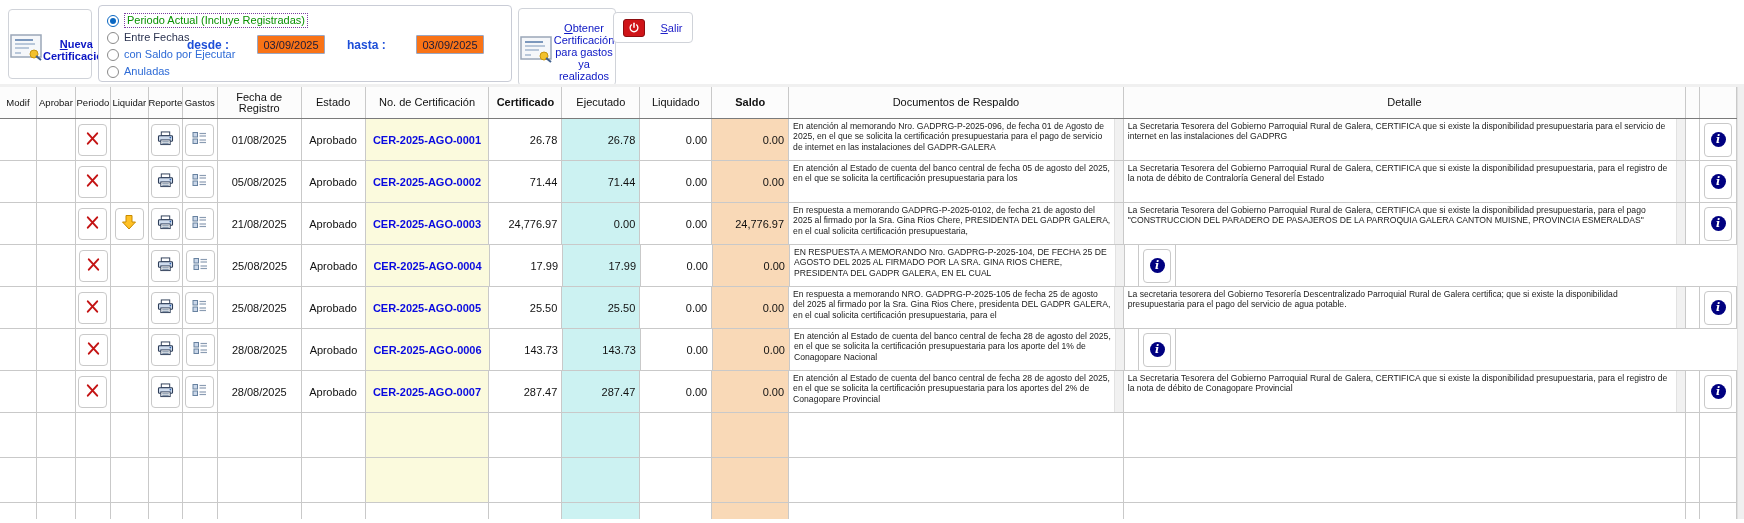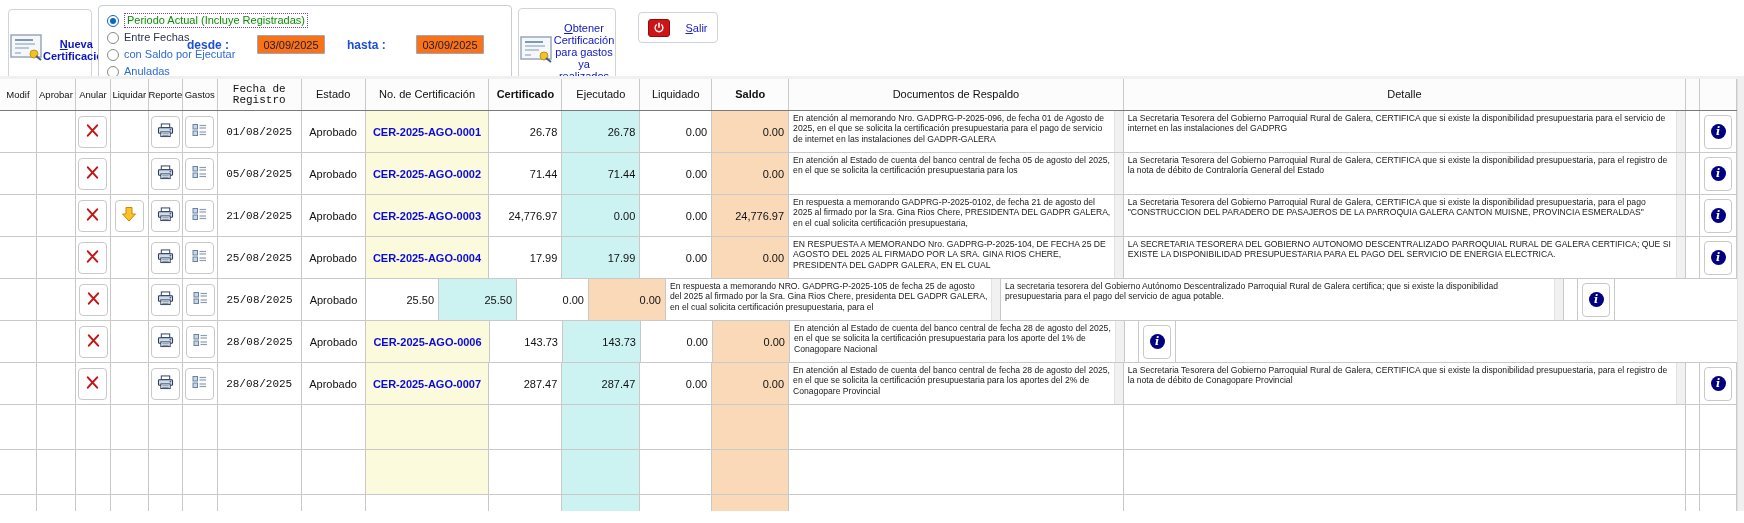--- a/index.html
+++ b/index.html
@@ -6,21 +6,21 @@
   html,body { width:1744px; height:523px; overflow:hidden; background:#fff;
               font-family:"Liberation Sans","DejaVu Sans",sans-serif; }
 
   
   .toolbar { position:relative; width:1744px; height:88px; background:#fff; }
   .tb-btn { position:absolute; background:#fff; border:1px solid #d0d3d9; border-radius:4px;
             display:flex; flex-direction:row; align-items:center; justify-content:flex-start;
             cursor:pointer; font-family:inherit; }
   .btn-nueva { left:8px; top:9px; width:84px; height:70px; padding-top:8px; }
   .btn-obtener { left:518px; top:8px; width:98px; height:78px; padding-top:6px; }
-  .btn-salir { left:638px; top:12px; width:80px; height:31px; flex-direction:row; gap:15px;
+  .btn-salir { left:613px; top:12px; width:80px; height:31px; flex-direction:row; gap:15px;
                align-items:center; justify-content:center; }
   .btn-label-blue { color:#0c16c4; font-size:11px; text-align:center; line-height:12px; margin-top:3px; }
   .btn-nueva .btn-label-blue { font-weight:bold; }
   .btn-label-blue::first-letter { text-decoration:underline; }
   .salir-label { color:#2020c8; font-size:11px; }
   .salir-label::first-letter { text-decoration:underline; }
   .power-badge { width:22px; height:18px; background:#cf1418; border:1px solid #8d0d10; border-radius:3px;
                  display:flex; align-items:center; justify-content:center; }
 
   .filter-panel { position:absolute; left:98px; top:5px; width:414px; height:77px;
@@ -35,34 +35,34 @@
   .rl.focus { border:1px dotted #7b3fa0; padding:0 2px; }
   .lab-green { color:#089000; }
   .lab-dark { color:#2b3350; }
   .lab-blue { color:#2e6bd6; }
   .date-lab { position:absolute; top:32px; font-size:12px; font-weight:bold; color:#1d4ed8; }
   .date-field { position:absolute; top:29px; width:68px; height:19px; background:#f97316;
                 border:1px solid #9aa6c2; font-size:11px; color:#1a1a3a; text-align:center;
                 font-family:inherit; border-radius:1px; }
 
   
-  .grid { position:absolute; top:76px; left:0; width:1744px; height:435px; border-top:3px solid #f0f0f0; overflow:hidden; }
+  .grid { position:absolute; top:84px; left:0; width:1744px; height:435px; border-top:3px solid #f0f0f0; overflow:hidden; }
   .grid-header, .row { display:flex; width:1737px; }
   .grid-header { height:32px; background:#fcfcfc; border-bottom:1px solid #7a7a7a; }
   .hcell { border-right:1px solid #c9c9c9; display:flex; align-items:center; justify-content:center;
            text-align:center; font-size:11px; color:#111; line-height:11px; padding:1px; overflow:hidden; }
   .hcell.small { font-size:9.5px; }
   .hcell.bold { font-weight:bold; }
   .row { border-bottom:1px solid #c9c9c9; height:42px; background:#fff; }
   .row.filler { height:45px; }
   .cell { border-right:1px solid #c9c9c9; overflow:hidden; display:flex; align-items:center;
           justify-content:center; font-size:11px; color:#111; position:relative; }
   
   .c1{width:37px;} .c2{width:39px;} .c3{width:35px;} .c4{width:38px;} .c5{width:34px;} .c6{width:35px;}
-  .c7{width:84px;font-family:Liberation Mono, monospace;} .c8{width:64px;} .c9{width:124px;} .c10{width:73px;} .c11{width:78px;}
+  .c7{width:84px;} .c8{width:64px;} .c9{width:124px;} .c10{width:73px;} .c11{width:78px;}
   .c12{width:72px;} .c13{width:77px;} .c14{width:335px;} .c15{width:563px;} .c16{width:14px;} .c17{width:37px;}
   .col-yellow { background:#fbfadd; }
   .col-cyan { background:#ccf2f2; }
   .col-peach { background:#f9d9b7; }
   .row.filler.last-filler .col-yellow { background:#fff; }
   .certno { color:#0a0ae0; font-weight:bold; font-size:11px; }
   .amt { justify-content:flex-end; padding-right:4px; }
   .txtcell { align-items:flex-start; justify-content:flex-start; }
   .txtbox { flex:1; font-size:8.6px; line-height:10.4px; color:#1a1a1a; padding:2px 3px 2px 4px;
             overflow:hidden; height:100%; }
@@ -142,21 +142,21 @@
       </svg>
     </span>
     <span class="salir-label">Salir</span>
   </button>
 </div>
 
 <div class="grid">
   <div class="grid-header">
     <div class="hcell small c1">Modif</div>
     <div class="hcell small c2">Aprobar</div>
-    <div class="hcell small c3">Anular</div>
+    <div class="hcell small c3">Periodo</div>
     <div class="hcell small c4">Liquidar</div>
     <div class="hcell small c5">Reporte</div>
     <div class="hcell small c6">Gastos</div>
     <div class="hcell c7">Fecha de Registro</div>
     <div class="hcell c8">Estado</div>
     <div class="hcell c9">No. de Certificación</div>
     <div class="hcell bold c10">Certificado</div>
     <div class="hcell c11">Ejecutado</div>
     <div class="hcell c12">Liquidado</div>
     <div class="hcell bold c13">Saldo</div>
@@ -435,24 +435,20 @@
     <div class="cell c8">Aprobado</div>
     <div class="cell c9 col-yellow certno">CER-2025-AGO-0004</div>
     <div class="cell c10 amt">17.99</div>
     <div class="cell c11 amt col-cyan">17.99</div>
     <div class="cell c12 amt">0.00</div>
     <div class="cell c13 amt col-peach">0.00</div>
     <div class="cell c14 txtcell">
       <div class="txtbox">EN RESPUESTA A MEMORANDO Nro. GADPRG-P-2025-104, DE FECHA 25 DE AGOSTO DEL 2025 AL FIRMADO POR LA SRA. GINA RIOS CHERE, PRESIDENTA DEL GADPR GALERA, EN EL CUAL</div>
       <div class="mini-scroll"></div>
     </div>
-    <div class="cell c15 txtcell">
-      <div class="txtbox">LA SECRETARIA TESORERA DEL GOBIERNO AUTONOMO DESCENTRALIZADO PARROQUIAL RURAL DE GALERA CERTIFICA; QUE SI EXISTE LA DISPONIBILIDAD PRESUPUESTARIA PARA EL PAGO DEL SERVICIO DE ENERGIA ELECTRICA.</div>
-      <div class="mini-scroll"></div>
-    </div>
     <div class="cell c16"></div>
     <div class="cell c17">
       <button class="icon-btn info-btn">
         <span class="info-i">i</span>
       </button>
     </div>
   </div>
 
   <div class="row">
     <div class="cell c1"></div>
@@ -498,30 +494,31 @@
             <line x1="7.5" y1="5" x2="14" y2="5" stroke="#8a9cb2" stroke-width="1.2"></line>
             <rect x="1" y="8" width="4.5" height="4.5" fill="#c9d6e8" stroke="#67819f" stroke-width="1"></rect>
             <line x1="7.5" y1="9" x2="14" y2="9" stroke="#8a9cb2" stroke-width="1.2"></line>
             <line x1="7.5" y1="11.5" x2="14" y2="11.5" stroke="#8a9cb2" stroke-width="1.2"></line>
           </svg>
         </span>
       </button>
     </div>
     <div class="cell c7">25/08/2025</div>
     <div class="cell c8">Aprobado</div>
+    <div class="cell c9 col-yellow certno">CER-2025-AGO-0005</div>
     <div class="cell c10 amt">25.50</div>
     <div class="cell c11 amt col-cyan">25.50</div>
     <div class="cell c12 amt">0.00</div>
     <div class="cell c13 amt col-peach">0.00</div>
     <div class="cell c14 txtcell">
       <div class="txtbox">En respuesta a memorando NRO. GADPRG-P-2025-105 de fecha 25 de agosto del 2025 al firmado por la Sra. Gina Rios Chere, presidenta DEL GADPR GALERA, en el cual solicita certificación presupuestaria, para el</div>
       <div class="mini-scroll"></div>
     </div>
     <div class="cell c15 txtcell">
-      <div class="txtbox">La secretaria tesorera del Gobierno Autónomo Descentralizado Parroquial Rural de Galera certifica; que si existe la disponibilidad presupuestaria para el pago del servicio de agua potable.</div>
+      <div class="txtbox">La secretaria tesorera del Gobierno Tesorería Descentralizado Parroquial Rural de Galera certifica; que si existe la disponibilidad presupuestaria para el pago del servicio de agua potable.</div>
       <div class="mini-scroll"></div>
     </div>
     <div class="cell c16"></div>
     <div class="cell c17">
       <button class="icon-btn info-btn">
         <span class="info-i">i</span>
       </button>
     </div>
   </div>
 

